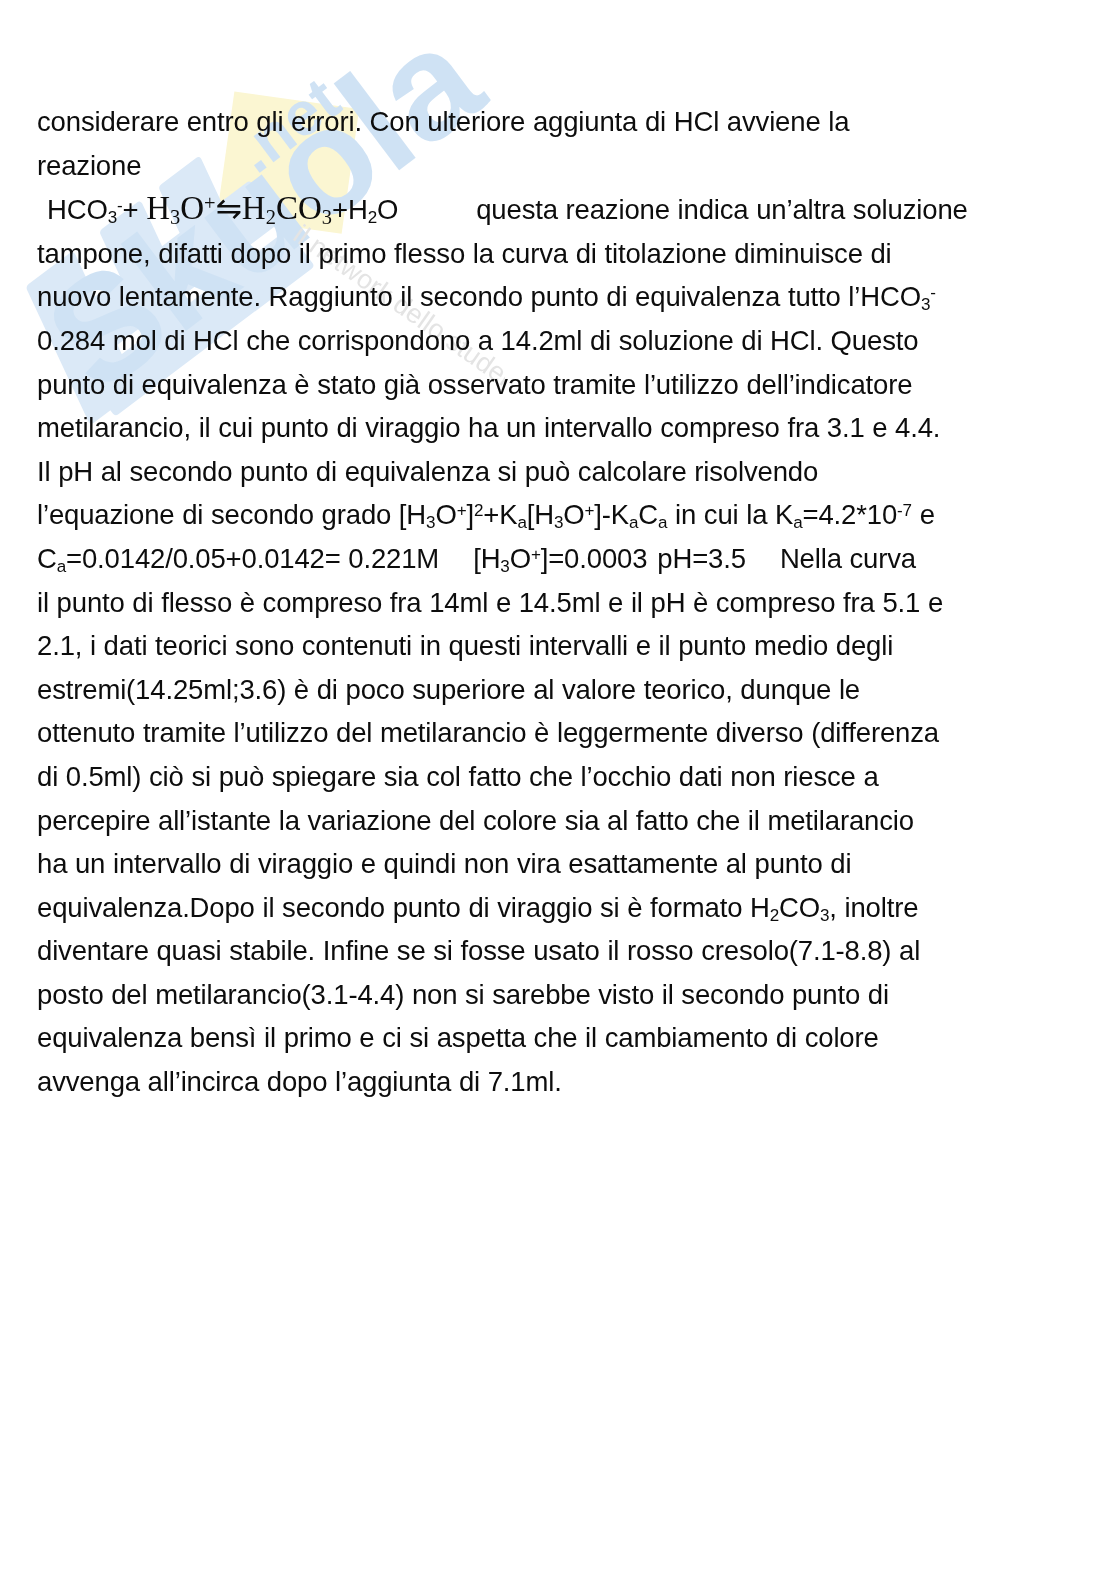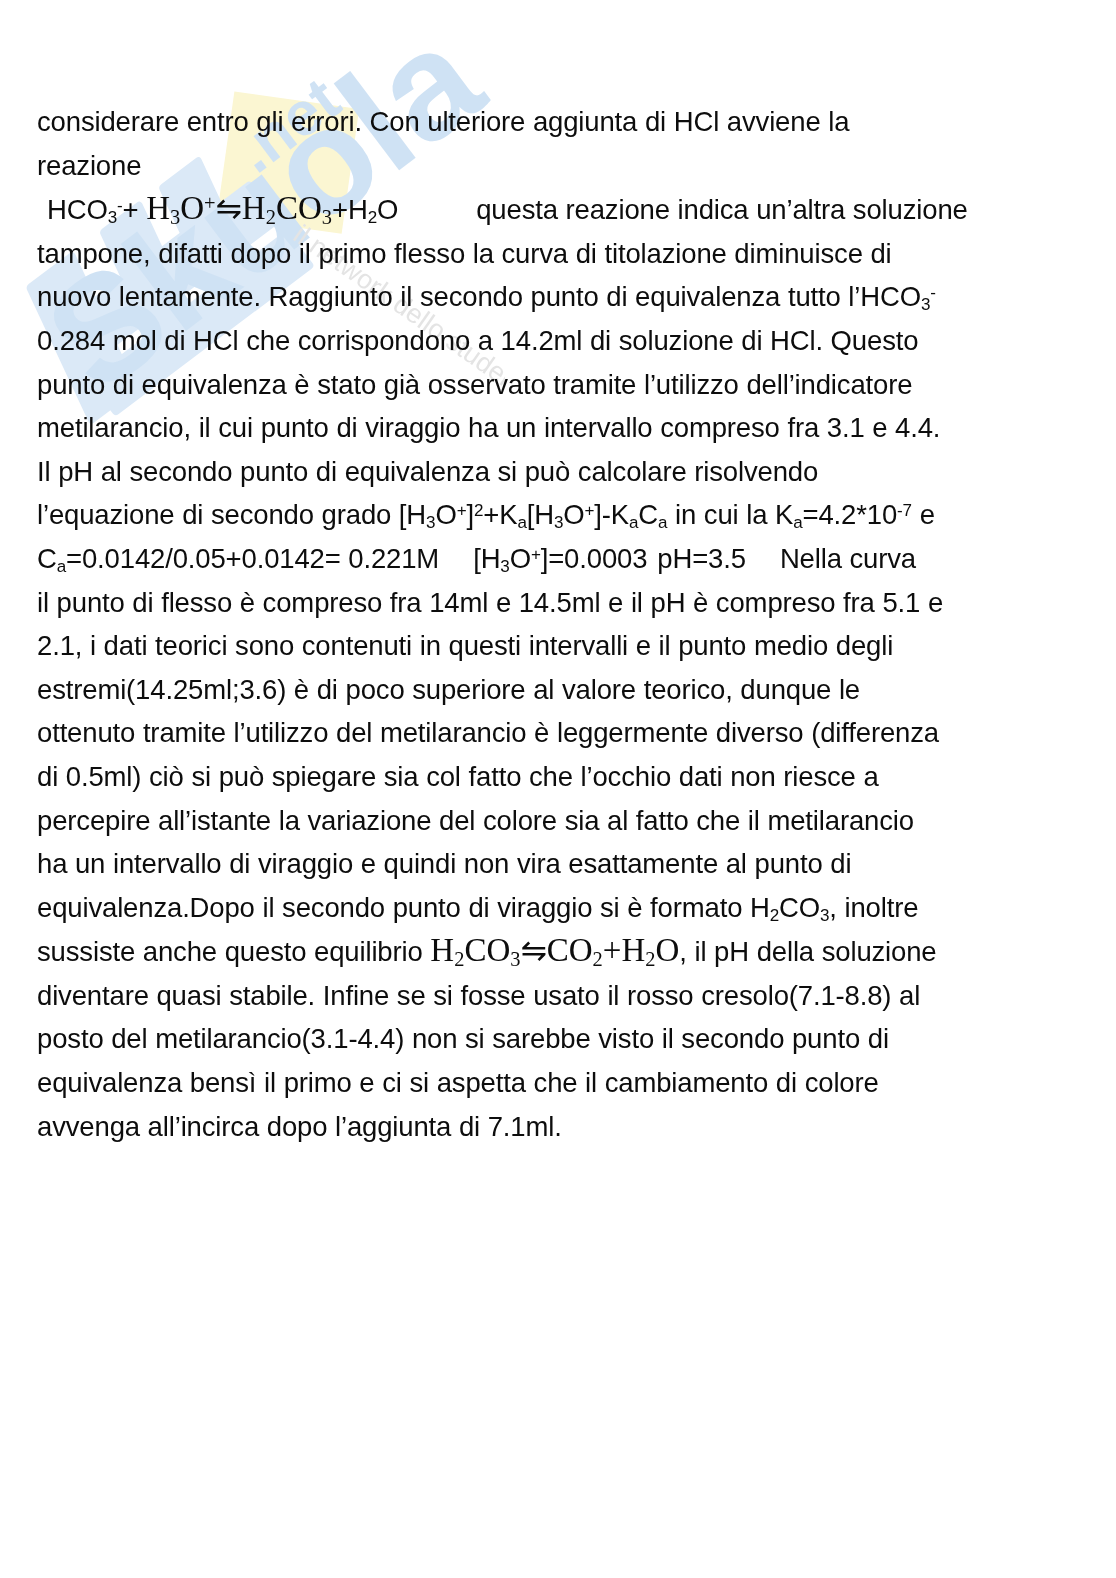--- a/index.html
+++ b/index.html
@@ -178,23 +178,20 @@
     </p>
 
     <p class="para">
       <span>ha un intervallo di viraggio e quindi non vira esattamente al punto di</span>
     </p>
 
     <p class="para">
       <span>equivalenza.Dopo il secondo punto di viraggio si è formato H</span><sub>2</sub><span>CO</span><sub>3</sub><span>, inoltre</span>
     </p>
 
-    <p class="para">
-      <span>sussiste anche questo equilibrio </span><span class="serif"><span>H</span><sub>2</sub><span>CO</span><sub>3</sub><span class="eq-arrow">⇋</span><span>CO</span><sub>2</sub><span>+</span><span>H</span><sub>2</sub><span>O</span></span><span>, il pH della soluzione</span>
-    </p>
 
 
     <p class="para">
       <span>diventare quasi stabile.  Infine se si fosse usato il rosso cresolo(7.1-8.8) al</span>
     </p>
 
     <p class="para">
       <span>posto del metilarancio(3.1-4.4) non si sarebbe visto il secondo punto di</span>
     </p>
 

